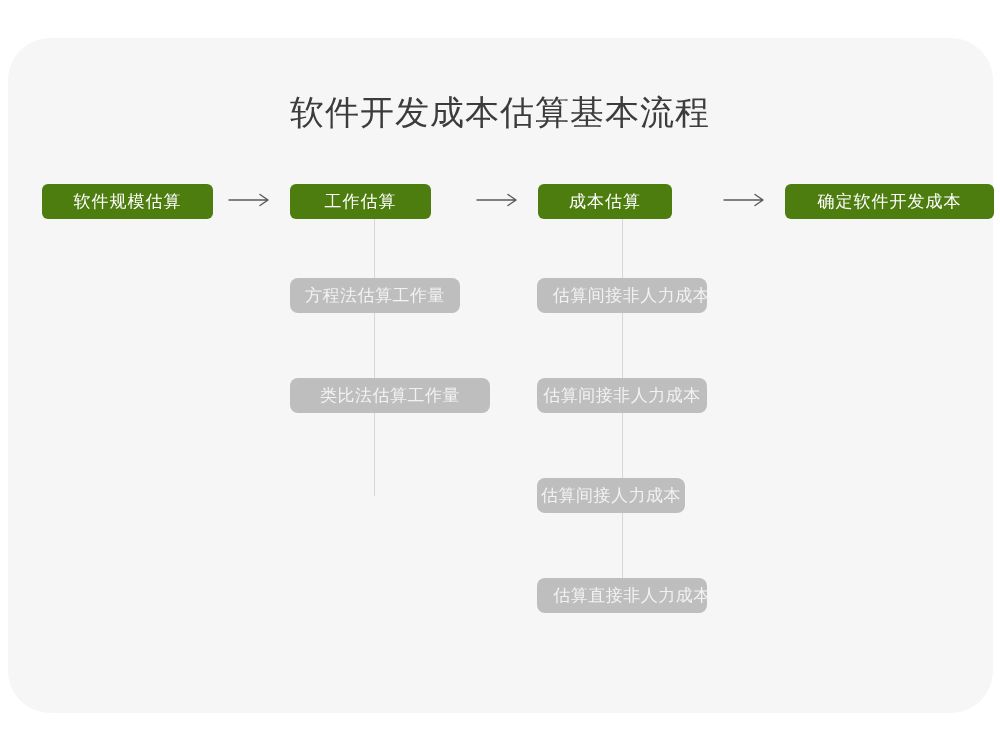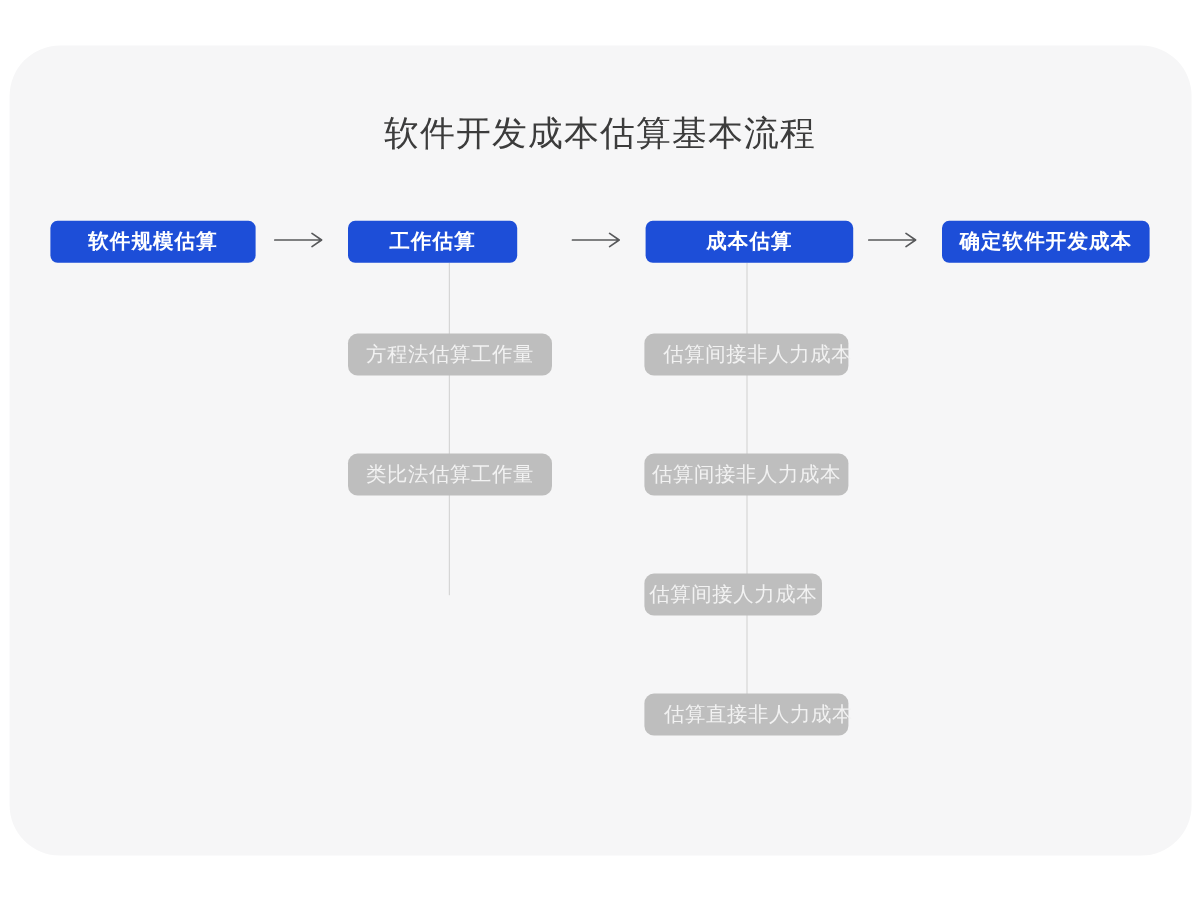--- a/index.html
+++ b/index.html
@@ -25,67 +25,66 @@
     background: #f6f6f7;
     border-radius: 42px;
   }
   .title {
     position: absolute;
     left: 0;
     top: 96px;
     width: 1000px;
     margin: 0;
     text-align: center;
-    font-size: 29px;
+    font-size: 34px;
     line-height: 32px;
     font-weight: 400;
     color: #3c3c3c;
     letter-spacing: 1px;
   }
   .node {
     position: absolute;
     height: 35px;
     display: flex;
     align-items: center;
     justify-content: center;
     font-size: 17px;
     letter-spacing: 1px;
     white-space: nowrap;
     z-index: 2;
     box-sizing: border-box;
   }
   .node--primary {
-    background: #1d4ed8;
+    background: #4d7c0f;
     color: #ffffff;
     border-radius: 6px;
-    font-weight: bold;
   }
   .node--sub {
     background: #bebebe;
     color: #f2f2f2;
     border-radius: 8px;
     letter-spacing: 0.5px;
     font-family: Liberation Serif, serif;
   }
   #step-1 { left: 42px;  top: 184px; width: 171px; }
   #step-2 { left: 290px; top: 184px; width: 141px; }
-  #step-3 { left: 538px; top: 184px; width: 173px; }
-  #step-4 { left: 785px; top: 184px; width: 173px; }
+  #step-3 { left: 538px; top: 184px; width: 134px; }
+  #step-4 { left: 785px; top: 184px; width: 209px; }
 
   .vline {
     position: absolute;
     width: 1px;
     background: #d6d6d6;
     z-index: 1;
   }
   #vline-work { left: 374px; top: 219px; height: 277px; }
   #vline-cost { left: 622px; top: 219px; height: 377px; }
 
   #sub-2-0 { left: 290px; top: 278px; width: 170px; }
-  #sub-2-1 { left: 290px; top: 378px; width: 170px; }
+  #sub-2-1 { left: 290px; top: 378px; width: 200px; }
   #sub-2-2 { left: 290px; top: 478px; width: 170px; }
 
   #sub-3-0 { left: 537px; top: 278px; width: 170px; padding-left: 19px; }
   #sub-3-1 { left: 537px; top: 378px; width: 170px; }
   #sub-3-2 { left: 537px; top: 478px; width: 148px; }
   #sub-3-3 { left: 537px; top: 578px; width: 170px; padding-left: 20px; }
 
   .arrow {
     position: absolute;
     top: 193px;

